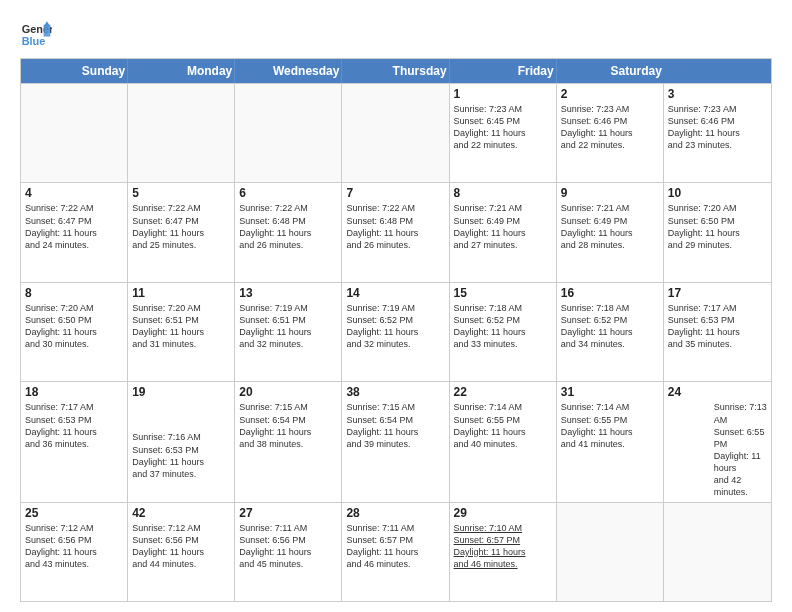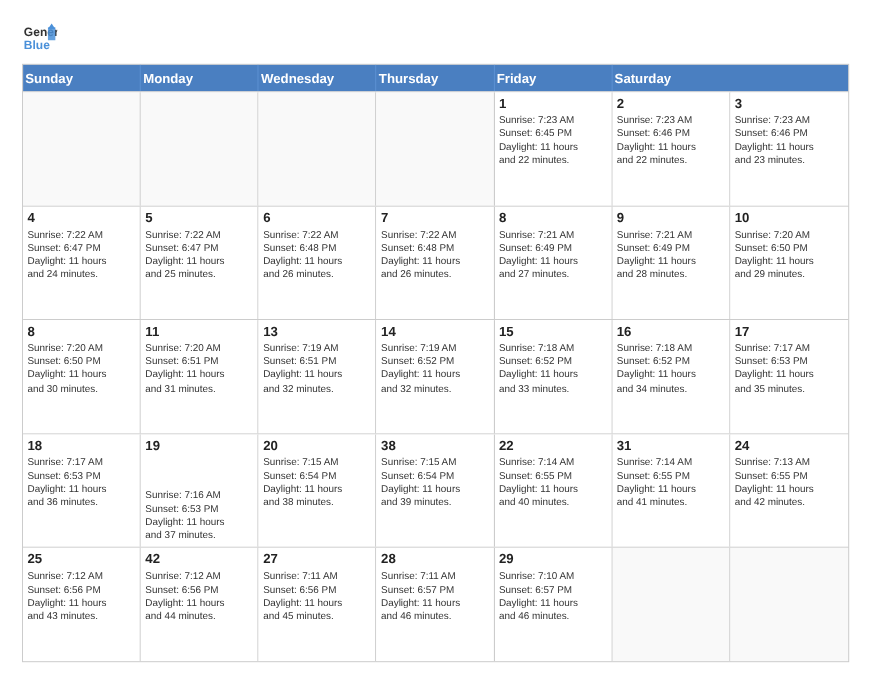--- a/index.html
+++ b/index.html
@@ -54,21 +54,21 @@
     }
     .cal-header-row {
       display: grid;
       grid-template-columns: repeat(7, 1fr);
       background: #4a7fc1;
     }
     .cal-header-cell {
       color: #fff;
       font-size: 12px;
       font-weight: bold;
-      text-align: left;
+      text-align: right;
       padding: 5px 2px;
       border-right: 1px solid #5a8fd1;
     }
     .cal-header-cell:last-child { border-right: none; }
     .cal-body {
       flex: 1;
       display: flex;
       flex-direction: column;
     }
     .cal-week {
@@ -300,21 +300,21 @@
           </div>
           <div class="cal-cell">
             <div class="day-num">31</div>
             <div class="day-info" style="white-space: pre-line;">Sunrise: 7:14 AM
 Sunset: 6:55 PM
 Daylight: 11 hours
 and 41 minutes.</div>
           </div>
           <div class="cal-cell">
             <div class="day-num">24</div>
-            <div class="day-info" style="white-space: pre-line;">Sunrise: 7:13 AM
+            <div class="day-info" style="white-space: pre-line; margin-left: 46px;">Sunrise: 7:13 AM
 Sunset: 6:55 PM
 Daylight: 11 hours
 and 42 minutes.</div>
           </div>
         </div>
         <div class="cal-week">
           <div class="cal-cell">
             <div class="day-num">25</div>
             <div class="day-info" style="white-space: pre-line;">Sunrise: 7:12 AM
 Sunset: 6:56 PM
@@ -337,21 +337,21 @@
           </div>
           <div class="cal-cell">
             <div class="day-num">28</div>
             <div class="day-info" style="white-space: pre-line;">Sunrise: 7:11 AM
 Sunset: 6:57 PM
 Daylight: 11 hours
 and 46 minutes.</div>
           </div>
           <div class="cal-cell">
             <div class="day-num">29</div>
-            <div class="day-info" style="white-space: pre-line;">Sunrise: 7:10 AM
+            <div class="day-info" style="white-space: pre-line; text-decoration: underline;">Sunrise: 7:10 AM
 Sunset: 6:57 PM
 Daylight: 11 hours
 and 46 minutes.</div>
           </div>
           <div class="cal-cell empty"></div>
           <div class="cal-cell empty"></div>
         </div>
       </div>
   </div>
 </div>

